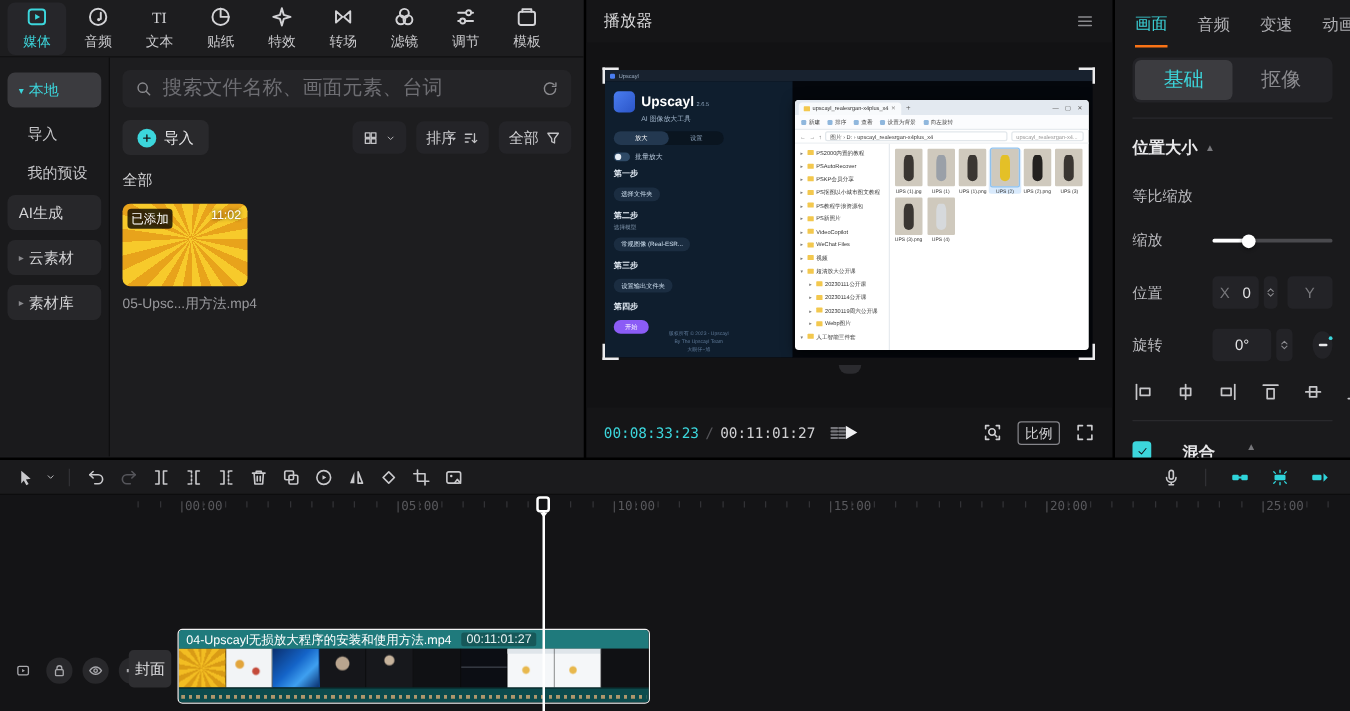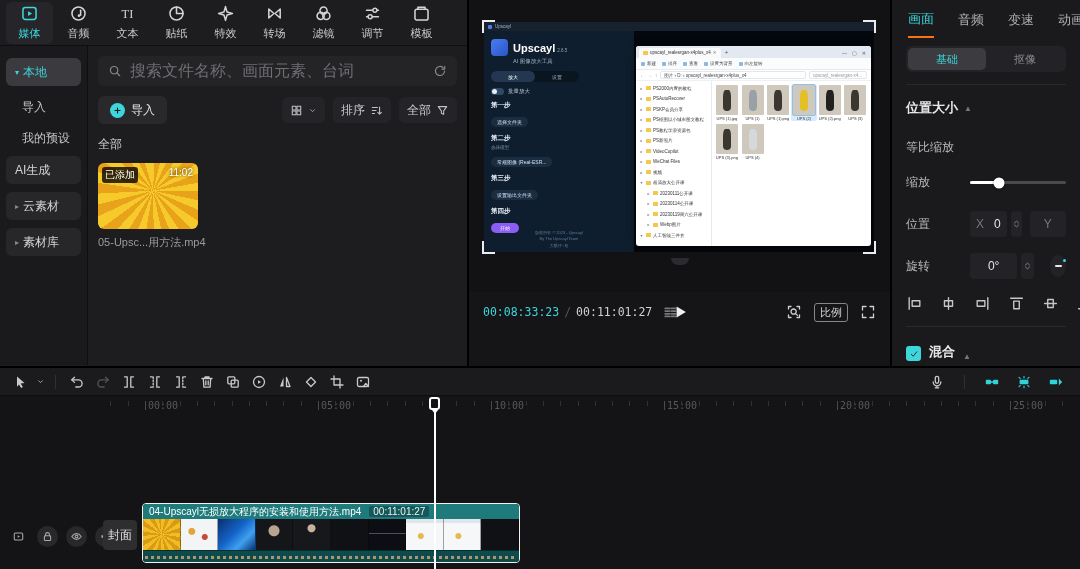--- a/index.html
+++ b/index.html
@@ -122,40 +122,40 @@
   .xfile.sel{background:#d9eafc;border-radius:2px}
   .xfile.sel .xph{outline:1px solid #8ec1ee}
   .xfname{font-size:4px;color:#333;margin-top:1px;white-space:nowrap}
 
   
   .props-panel{left:892px;top:0;width:188px;height:366px;background:#1a1a1c}
   .props-tabs{height:38px;display:flex;align-items:center;gap:24px;padding:0 16px;white-space:nowrap}
   .ptab{font-size:13px;color:#aeaeb2;cursor:pointer;padding:10px 0 8px 0}
   .ptab.active{color:#3cd6dc;border-bottom:2px solid #f97316}
   .subtabs{margin:8px 14px 0 14px;background:#232327;border-radius:6px;padding:2px;display:flex}
-  .stab{flex:1;height:22px;display:flex;align-items:center;justify-content:center;font-size:11px;color:#8c8c90;border-radius:5px;cursor:pointer}
+  .stab{flex:1;height:32px;display:flex;align-items:center;justify-content:center;font-size:16px;color:#8c8c90;border-radius:5px;cursor:pointer}
   .stab.active{background:#3c3c40;color:#3cd6dc}
   .pdivider{margin:12px 14px 0 14px;border-top:1px solid #29292c}
   .psec{margin:14px 14px 0 14px;display:flex;align-items:center;gap:6px;font-size:13px;font-weight:bold;color:#e8e8ea}
   .psec .tri{font-size:8px;color:#77777b;font-weight:normal}
   .prow{margin:18px 14px 0 14px;display:flex;align-items:center}
   .plbl{width:64px;font-size:12px;color:#bcbcc0;flex:none}
   .slider{position:relative;width:150px;height:3px;background:#4a4a4e;border-radius:2px}
   .sl-fill{position:absolute;left:0;top:0;height:3px;width:30%;background:#fff;border-radius:2px}
   .sl-knob{position:absolute;left:30%;top:50%;transform:translate(-50%,-50%);width:11px;height:11px;border-radius:50%;background:#fff;box-shadow:0 1px 3px rgba(0,0,0,.5);cursor:pointer}
   .pfield{height:26px;background:#232327;border-radius:4px;display:flex;align-items:center;justify-content:center;gap:10px;font-size:12px;color:#e4e4e6;cursor:text}
   .pfield .axis{color:#77777b}
   .stepbtn{width:18px;height:26px;background:#232327;border-radius:4px;margin-left:4px;display:flex;align-items:center;justify-content:center;color:#8a8a8e;cursor:pointer}
   .stepbtn .icw{width:11px;height:14px}
   .dial{width:22px;height:22px;border-radius:50%;background:#232327;margin-left:16px;position:relative;cursor:pointer}
   .dial::after{content:'';position:absolute;left:5px;top:10px;width:7px;height:2px;border-radius:1px;background:#e8e8ea}
   .dial::before{content:'';position:absolute;right:0;top:4px;width:3px;height:3px;border-radius:50%;background:#3cd6dc}
   .align-row{margin:16px 14px 0 14px;display:flex;gap:17px}
   .align-row .icw{width:17px;height:17px;color:#c6c6c9;cursor:pointer}
-  .blend-row{margin:16px 14px 13px 14px;display:flex;align-items:flex-end;gap:8px}
+  .blend-row{margin:16px 14px 13px 14px;display:flex;align-items:flex-start;gap:25px}
   .blend-cb{width:15px;height:15px;border-radius:3px;background:#3cd6dc;display:flex;align-items:center;justify-content:center;cursor:pointer}
   .blend-cb .icw{width:10px;height:10px;color:#14141a;stroke-width:2.2}
   .blend-lbl{font-size:13px;font-weight:bold;color:#e8e8ea}
 
   
   .timeline-panel{left:0;top:368px;width:1080px;height:201px;background:#141416}
   .tl-toolbar{height:28px;background:#1b1b1d;border-bottom:1px solid #0d0d0e;display:flex;align-items:center;padding:0 8px}
   .tlbtn{width:24px;height:24px;background:none;border:none;color:#c9c9cc;display:flex;align-items:center;justify-content:center;cursor:pointer;padding:0}
   .tlbtn .icw{width:16px;height:16px}
   .tlbtn.small{width:12px}
@@ -372,20 +372,28 @@
             <span class="badge">已添加</span>
             <span class="dur">11:02</span>
           </div>
           <div class="filename">05-Upsc...用方法.mp4</div>
         </div>
       </div>
     </div>
   </section>
 
   <section class="panel player-panel">
+    <div class="player-header">
+      <span class="player-title">播放器</span>
+      <span class="menu-ic icw" id="menu-ic">
+          <svg viewBox="0 0 16 16" class="ic">
+            <path d="M3 4.6h10M3 8h10M3 11.4h10"></path>
+          </svg>
+        </span>
+    </div>
     <div class="stage">
       <div class="pwrap">
         <div class="pbox">
 
           <div class="u-title">
             <span class="u-dot"></span>
             <span>Upscayl</span>
           </div>
           <div class="u-dark"></div>
           <div class="u-side">

